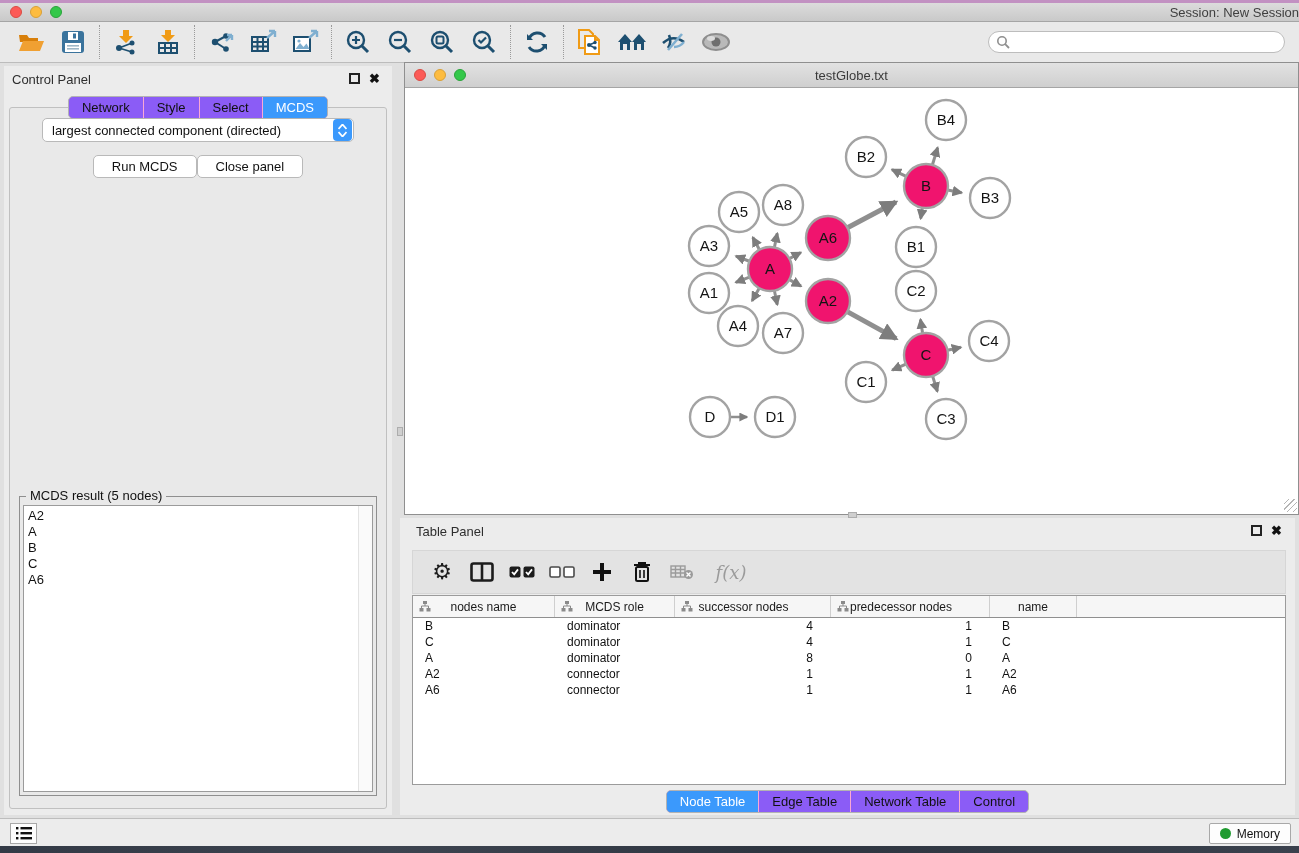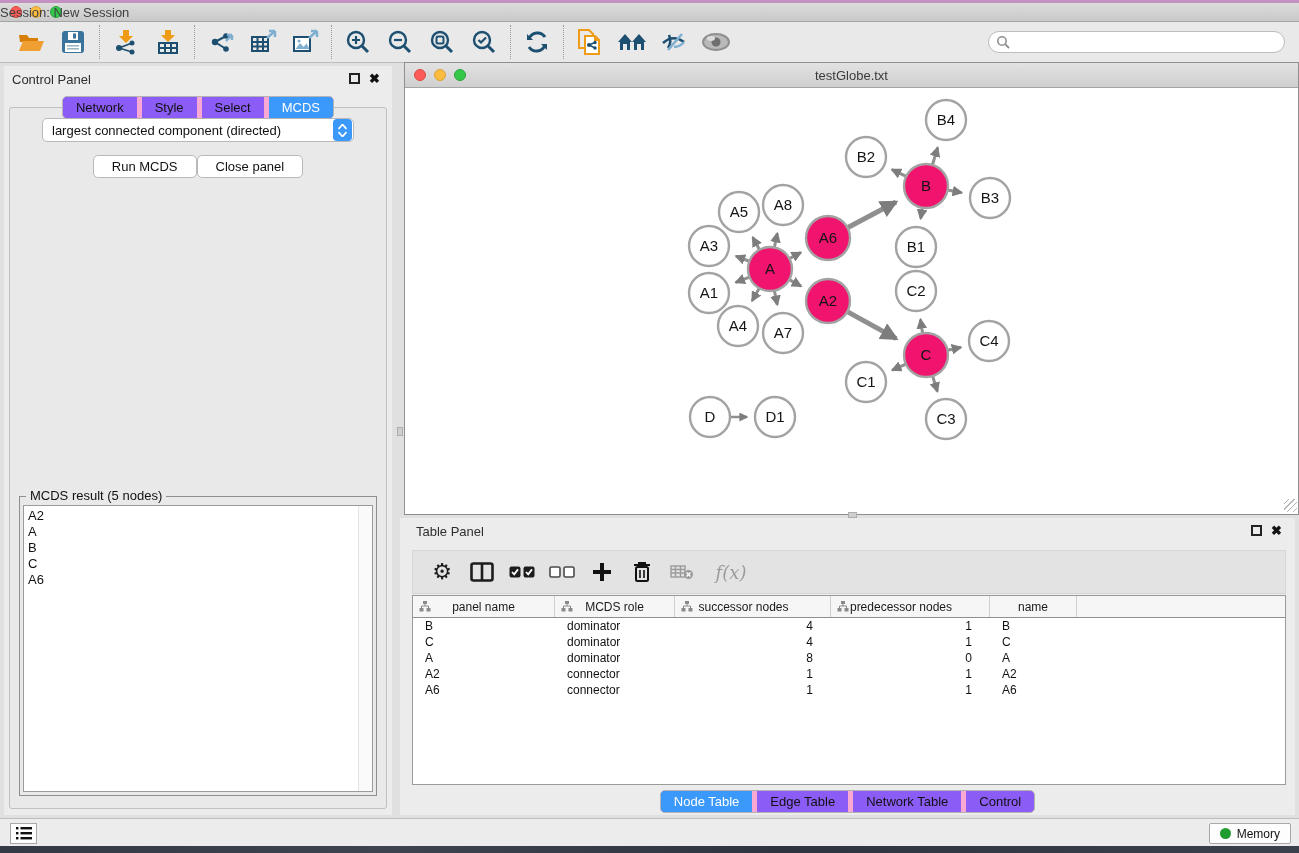--- a/index.html
+++ b/index.html
@@ -9,42 +9,42 @@
   
   .desktop-top { position:absolute; left:0; top:0; width:100%; height:3px; background:#c291c2; }
   .titlebar { position:absolute; left:0; top:3px; width:100%; height:19px;
     background:linear-gradient(#dcdcdc,#c9c9c9); border-bottom:1px solid #a5a5a5;
     display:flex; align-items:center; }
   .lights { display:flex; gap:8px; margin-left:10px; }
   .light { width:12px; height:12px; border-radius:50%; }
   .light.red { background:#fc5b57; border:1px solid #d94c44; }
   .light.yellow { background:#fdbc40; border:1px solid #d8a038; }
   .light.green { background:#34c84a; border:1px solid #2aa33b; }
-  .titlebar .title { position:absolute; left:0; right:0; text-align:left; font-size:13px; color:#404040; }
+  .titlebar .title { position:absolute; left:0; right:0; text-align:right; font-size:13px; color:#404040; }
 
   
   .toolbar { position:absolute; left:0; top:22px; width:100%; height:41px; background:#e9e9e9;
     border-bottom:1px solid #bcbcbc; display:flex; align-items:center; padding:0 10px; }
   .tbtn { width:42px; height:36px; display:flex; align-items:center; justify-content:center; cursor:default; }
   .tsep { width:1px; height:34px; border-left:1px dotted #9a9a9a; margin:0 5px; }
   .searchbox { margin-left:auto; margin-right:4px; width:297px; height:22px; background:#fff;
     border:1px solid #bdbdbd; border-radius:11px; display:flex; align-items:center; padding-left:7px; }
   .searchbox input { border:none; outline:none; flex:1; font-size:12px; background:transparent; height:18px; margin-left:4px; }
 
   
   .control-panel { position:absolute; left:4px; top:66px; width:388px; height:749px; background:#ececec; }
   .panel-head { position:relative; height:26px; }
   .panel-title { position:absolute; left:8px; top:6px; font-size:13px; color:#2e2e2e; }
   .win-mini { position:absolute; top:7px; width:11px; height:11px; }
   .float-box { border:2px solid #222; }
   .close-x { font-size:13px; font-weight:bold; color:#111; line-height:11px; }
   .cp-float { right:32px; } .cp-close { right:12px; }
 
   .segmented { display:inline-flex; border:1px solid #b3b3b3; border-radius:5px; overflow:hidden; background:#8b5cf6; }
-  .seg { padding:3px 13px; font-size:13px; color:#111; border-left:5px solid #f9a8d4; cursor:default; white-space:nowrap; }
+  .seg { padding:3px 13px; font-size:13px; color:#111; border-left:1px solid #f9a8d4; cursor:default; white-space:nowrap; }
   .seg:first-child { border-left:none; }
   .seg.active { background:#3b99fc; color:#fff; }
   .cp-tabs-wrap { position:absolute; left:0; top:30px; width:100%; text-align:center; z-index:2; }
 
   .cp-body { position:absolute; left:5px; right:5px; top:41px; bottom:6px;
     background:#e9e9e9; border:1px solid #c0c0c0; border-radius:3px; }
   .opt-label { margin-top:30px; text-align:center; font-size:13px; color:#111; }
   .criterion { margin:10px auto 0 auto; width:312px; height:24px; background:#fff;
     border:1px solid #b9b9b9; border-radius:5px; display:flex; align-items:center; position:relative; }
   .criterion .val { flex:1; font-size:13px; padding-left:9px; color:#111; white-space:nowrap; overflow:hidden; }
@@ -462,21 +462,21 @@
 
     <div class="data-table">
       <div class="thead" id="table-head">
           <div class="th c0">
             <svg class="shared-ic" width="12" height="11" viewBox="0 0 12 11">
               <rect x="4" y="0" width="4" height="3" fill="#8a8a8a"></rect>
               <rect x="0.5" y="7" width="4" height="3.5" fill="#8a8a8a"></rect>
               <rect x="7.5" y="7" width="4" height="3.5" fill="#8a8a8a"></rect>
               <path d="M6 3 v2 M2.5 7 v-2 h7 v2" stroke="#8a8a8a" stroke-width="1" fill="none"></path>
             </svg>
-            <span>panel name</span>
+            <span>nodes name</span>
           </div>
           <div class="th c1">
             <svg class="shared-ic" width="12" height="11" viewBox="0 0 12 11">
               <rect x="4" y="0" width="4" height="3" fill="#8a8a8a"></rect>
               <rect x="0.5" y="7" width="4" height="3.5" fill="#8a8a8a"></rect>
               <rect x="7.5" y="7" width="4" height="3.5" fill="#8a8a8a"></rect>
               <path d="M6 3 v2 M2.5 7 v-2 h7 v2" stroke="#8a8a8a" stroke-width="1" fill="none"></path>
             </svg>
             <span>MCDS role</span>
           </div>

